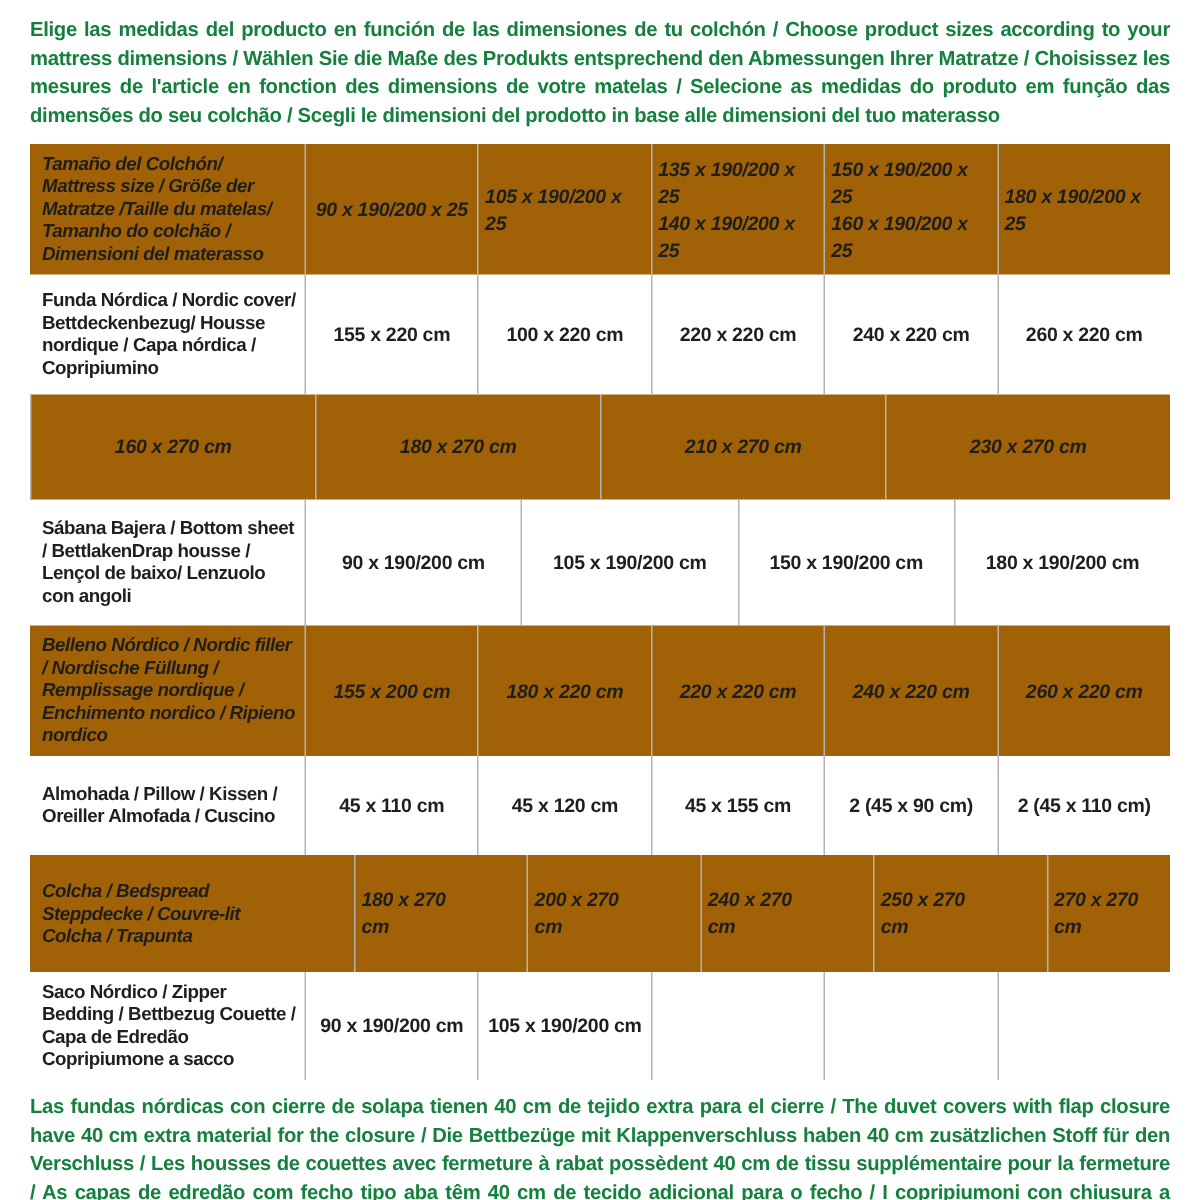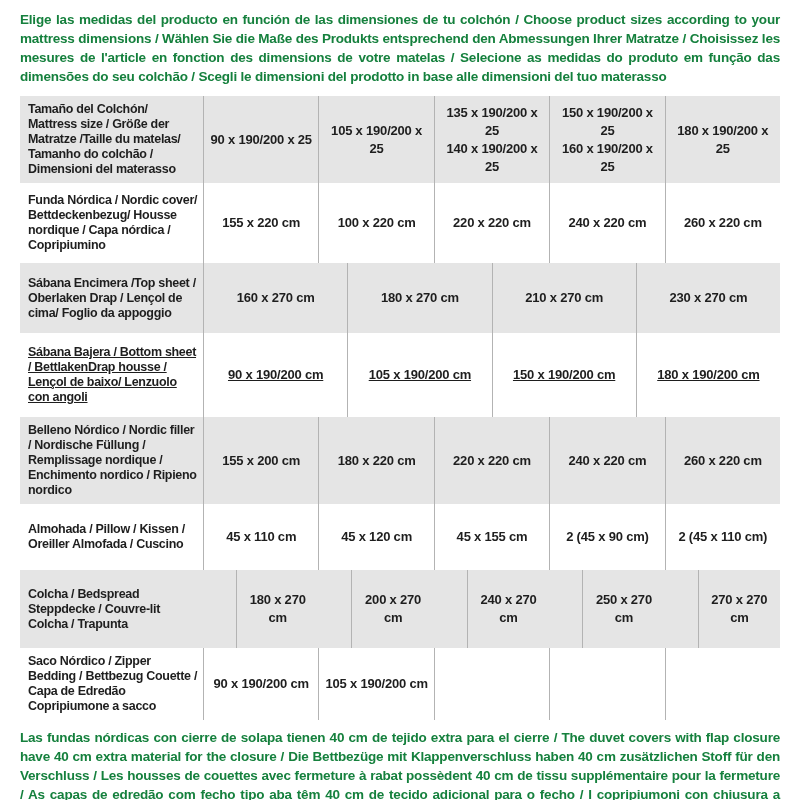--- a/index.html
+++ b/index.html
@@ -22,26 +22,26 @@
   }
   .intro { margin-bottom: 10px; }
   .footnote { margin-top: 8px; }
 
   .size-table { width: 100%; }
   .trow {
     display: flex;
     align-items: center;
     width: 100%;
   }
-  .trow.alt { background: #e5e5e5; }
+  .trow.alt { background: #a16207; font-style: italic; }
 
   .trow:nth-child(1) { min-height: 84px; }
   .trow:nth-child(2) { min-height: 80px; }
   .trow:nth-child(3) { min-height: 70px; }
-  .trow:nth-child(4) { min-height: 84px; text-decoration: underline; }
+  .trow:nth-child(4) { min-height: 84px; }
   .trow:nth-child(5) { min-height: 82px; }
   .trow:nth-child(6) { min-height: 66px; }
   .trow:nth-child(7) { min-height: 78px; gap: 33px; }
   .trow:nth-child(8) { min-height: 72px; }
 
   .cell { padding: 6px 4px; }
   .cell.label {
     flex: 0 0 183px;
     max-width: 183px;
     padding-left: 8px;
@@ -49,21 +49,21 @@
     line-height: 15px;
     letter-spacing: -0.3px;
     text-align: left;
   }
   .cell.val {
     flex: 1 1 0;
     align-self: stretch;
     display: flex;
     align-items: center;
     justify-content: center;
-    text-align: center;
+    text-align: left;
     font-size: 13px;
     line-height: 18px;
     letter-spacing: -0.2px;
     white-space: pre-line;
     border-left: 1px solid #b3b3b3;
   }
 </style>
 </head>
 <body>
 
@@ -87,21 +87,20 @@
     <div class="trow">
       <div class="cell label">Funda Nórdica /  Nordic cover/ Bettdeckenbezug/ Housse nordique  / Capa nórdica / Copripiumino</div>
       <div class="cell val">155 x 220 cm</div>
       <div class="cell val">100 x 220 cm</div>
       <div class="cell val">220 x 220 cm</div>
       <div class="cell val">240 x 220 cm</div>
       <div class="cell val">260 x 220 cm</div>
     </div>
 
     <div class="trow alt">
-      <div class="cell label">Sábana Encimera /Top sheet / Oberlaken Drap / Lençol de cima/ Foglio da appoggio</div>
       <div class="cell val">160 x 270 cm</div>
       <div class="cell val">180 x 270 cm</div>
       <div class="cell val">210 x 270 cm</div>
       <div class="cell val">230 x 270 cm</div>
     </div>
 
     <div class="trow">
       <div class="cell label">Sábana Bajera / Bottom sheet / BettlakenDrap housse / Lençol de baixo/ Lenzuolo con angoli</div>
       <div class="cell val">90 x 190/200 cm</div>
       <div class="cell val">105 x 190/200 cm</div>

